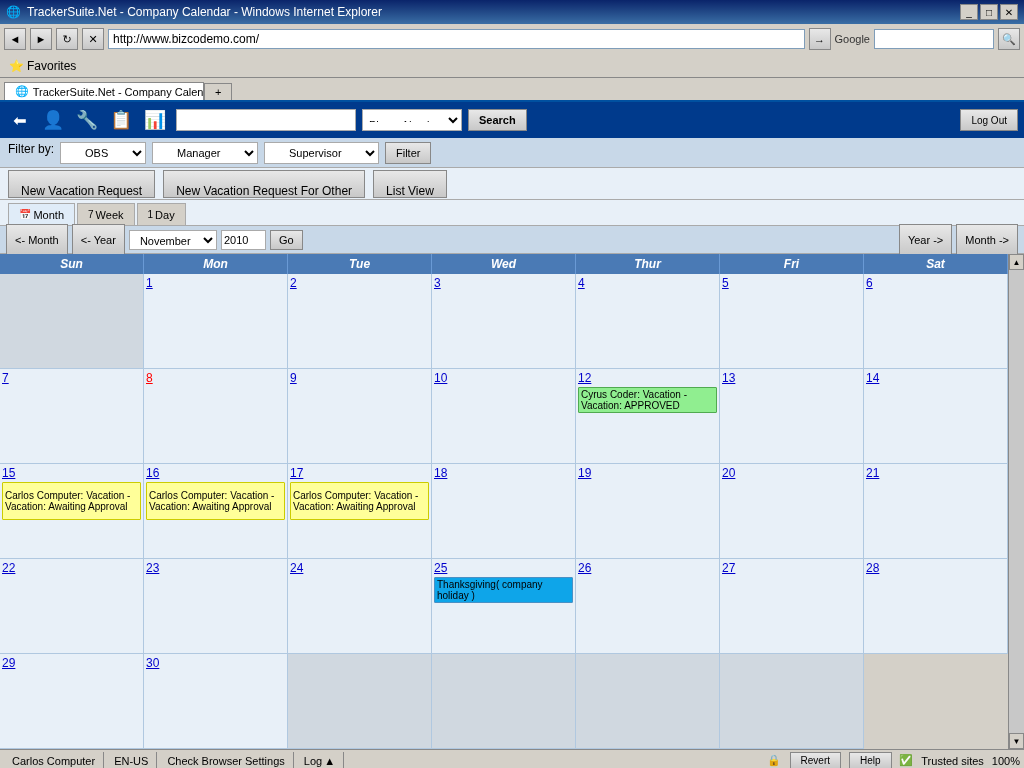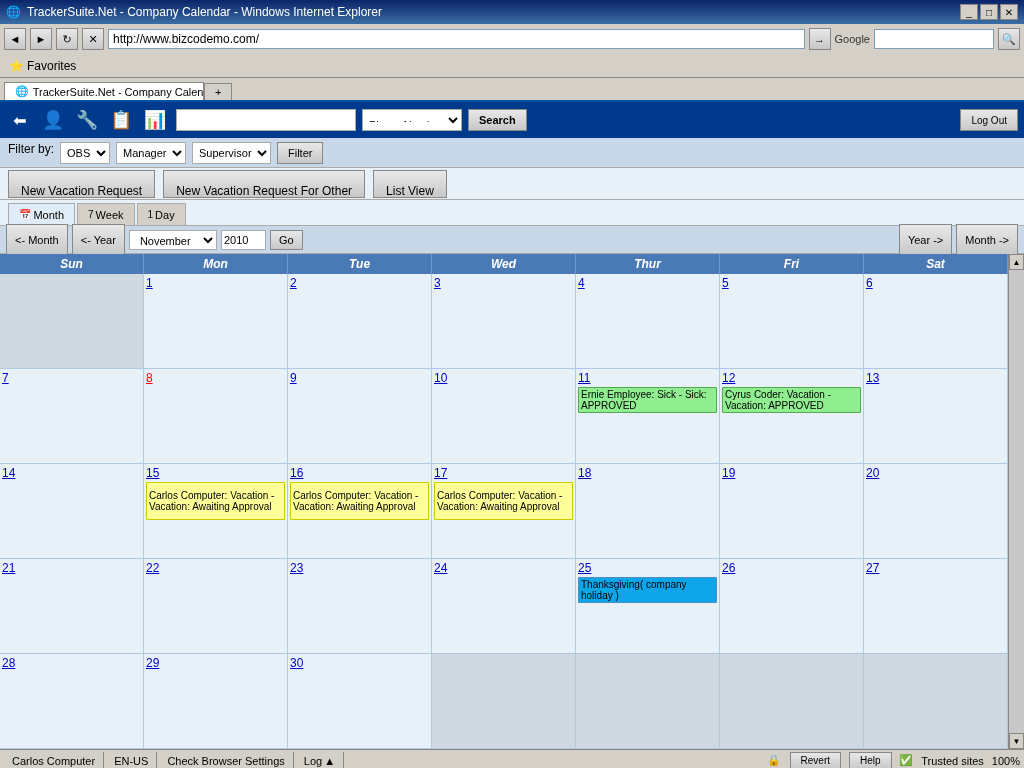--- a/index.html
+++ b/index.html
@@ -83,21 +83,21 @@
       margin-left: auto; height: 22px; padding: 0 10px; background: linear-gradient(to bottom, #e8e8e8, #c8c8c8);
       border: 1px solid #888; font-size: 10px; cursor: pointer;
     }
 
     
     .filter-bar {
       background: #c8d8e8; padding: 4px 8px; display: flex; align-items: flex-start; gap: 6px;
       border-bottom: 1px solid #aaa; height: 30px;
     }
     .filter-select {
-      height: 22px; border: 1px solid #aaa; font-size: 11px; background: white; padding: 0 2px;
+      height: 22px; border: 1px solid #aaa; font-size: 11px; background: white; padding: 0 20px;
     }
     .filter-btn {
       height: 22px; padding: 0 10px; background: linear-gradient(to bottom, #e8e8e8, #c8c8c8);
       border: 1px solid #888; font-size: 11px; cursor: pointer;
     }
 
     
     .action-bar {
       background: #e8f0f8; padding: 4px 8px; display: flex; align-items: center; gap: 8px;
       border-bottom: 1px solid #aaa; height: 32px;
@@ -346,24 +346,20 @@
       <div class="cal-cell">
           <span class="cal-cell-date red">8</span>
         </div>
       <div class="cal-cell">
           <span class="cal-cell-date">9</span>
         </div>
       <div class="cal-cell">
           <span class="cal-cell-date">10</span>
         </div>
       <div class="cal-cell">
-        <span class="cal-cell-date">11</span>
-        <div class="event-green">Ernie Employee: Sick - Sick: APPROVED</div>
-      </div>
-      <div class="cal-cell">
         <span class="cal-cell-date">12</span>
         <div class="event-green">Cyrus Coder: Vacation - Vacation: APPROVED</div>
       </div>
       <div class="cal-cell">
           <span class="cal-cell-date">13</span>
         </div>
 
       <div class="cal-cell">
           <span class="cal-cell-date">14</span>
         </div>

